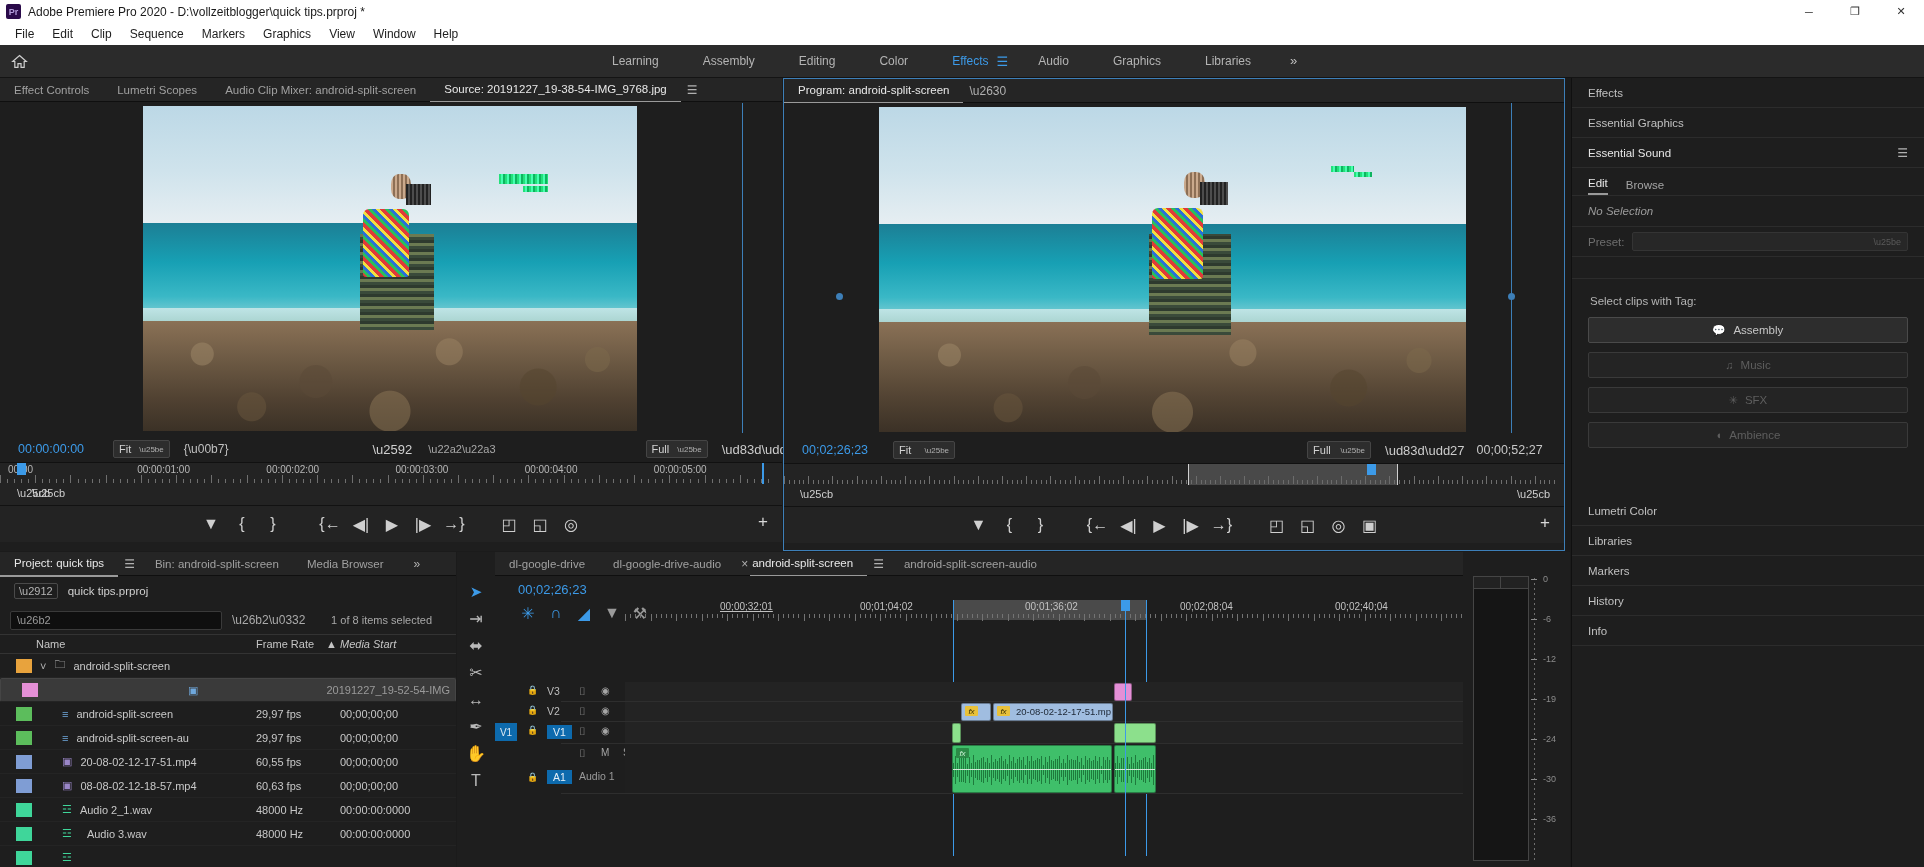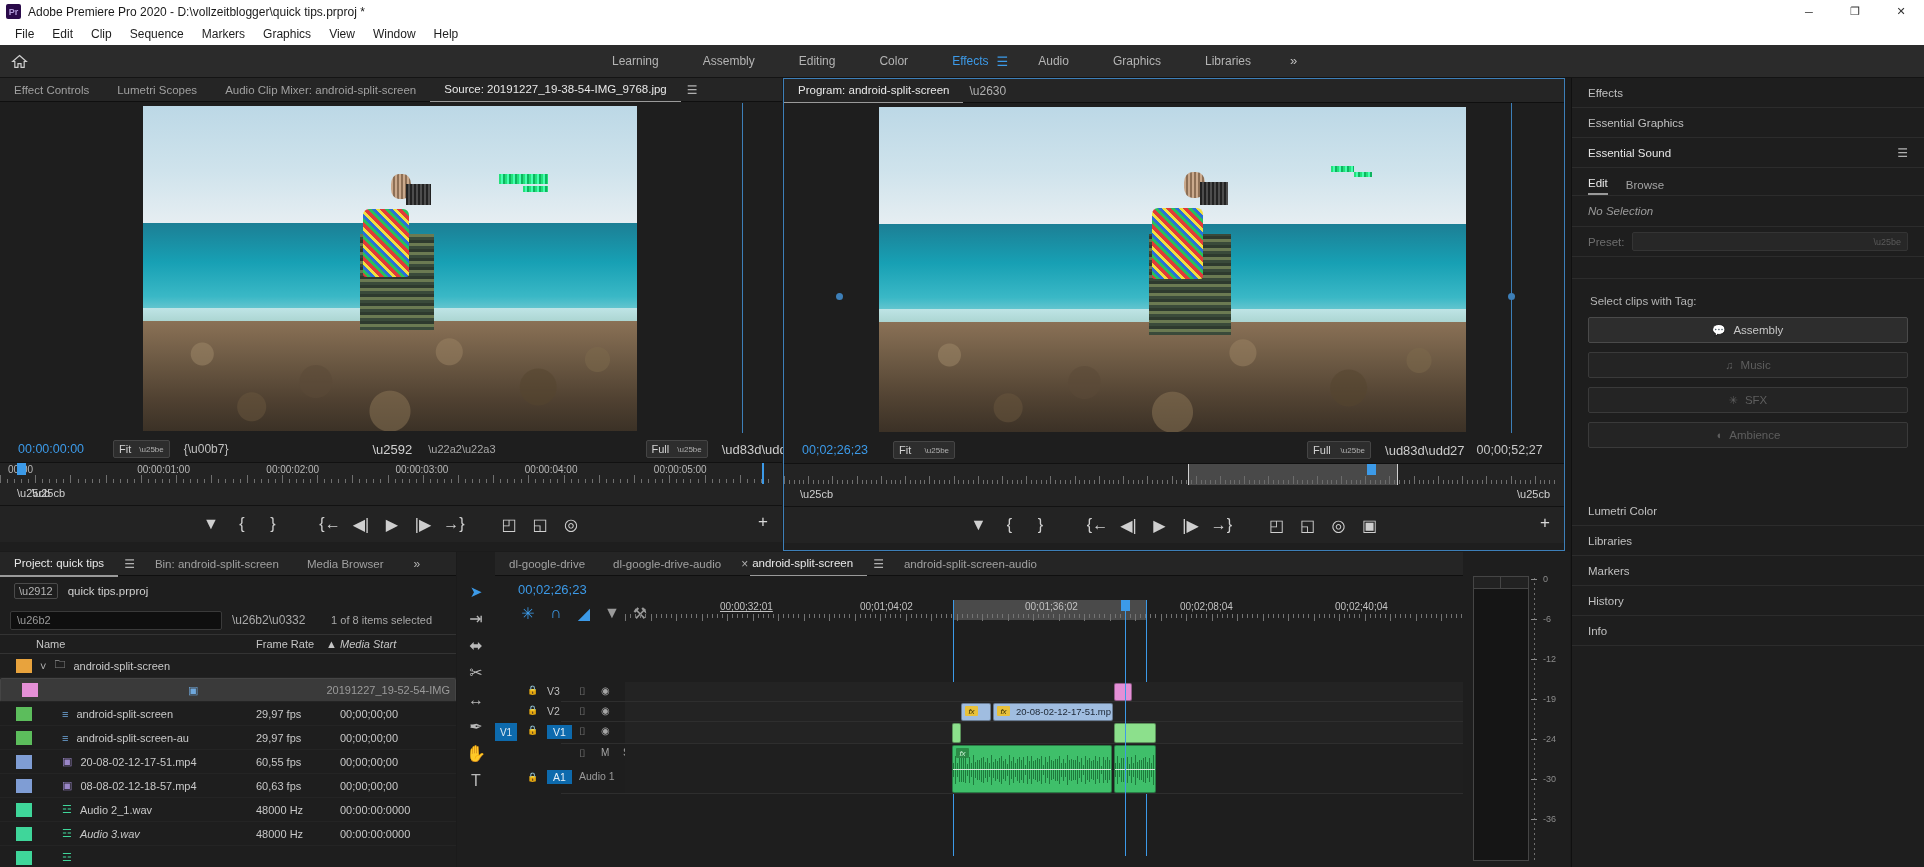--- a/index.html
+++ b/index.html
@@ -707,21 +707,21 @@
         <div class="bin-row" style="position: relative;">
           <div class="swatch" style="background: rgb(63, 214, 154);"></div>
           <span style="margin-left: 30px; font-size: 11px; color: rgb(63, 214, 154);">☲</span>
           <span class="bin-name" style="margin-left: 8px;">Audio 2_1.wav</span>
           <span class="bin-fr">48000 Hz</span>
           <span class="bin-ms">00:00:00:0000</span>
         </div>
         <div class="bin-row" style="position: relative;">
           <div class="swatch" style="background: rgb(63, 214, 154);"></div>
           <span style="margin-left: 30px; font-size: 11px; color: rgb(63, 214, 154);">☲</span>
-          <span class="bin-name" style="margin-left: 8px; font-style: italic;">Audio 3.wav</span>
+          <span class="bin-name" style="margin-left: 15px;">Audio 3.wav</span>
           <span class="bin-fr">48000 Hz</span>
           <span class="bin-ms">00:00:00:0000</span>
         </div>
         <div class="bin-row" style="position: relative;">
           <div class="swatch" style="background: rgb(63, 214, 154);"></div>
           <span style="margin-left: 30px; font-size: 11px; color: rgb(63, 214, 154);">☲</span>
           <span class="bin-name" style="margin-left: 8px;"></span>
           <span class="bin-fr"></span>
           <span class="bin-ms"></span>
         </div>

